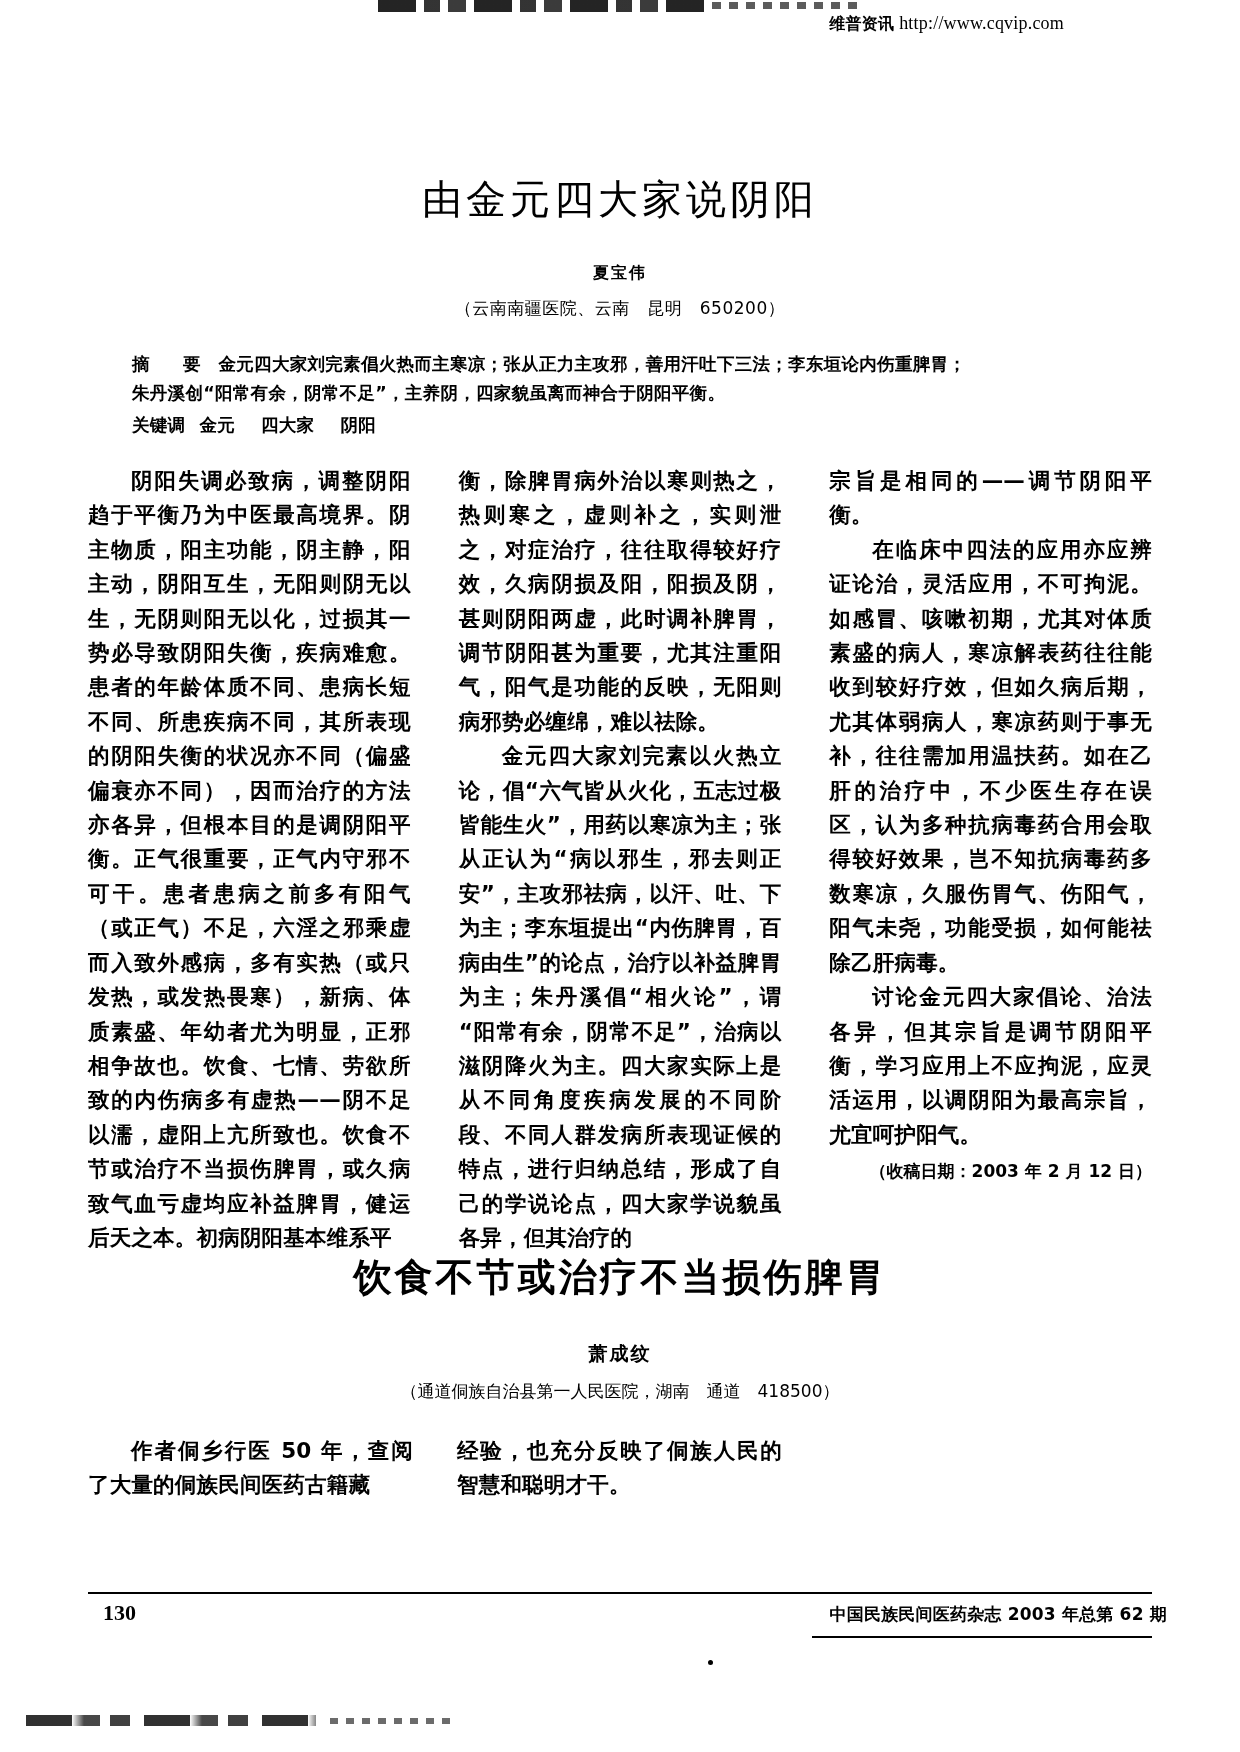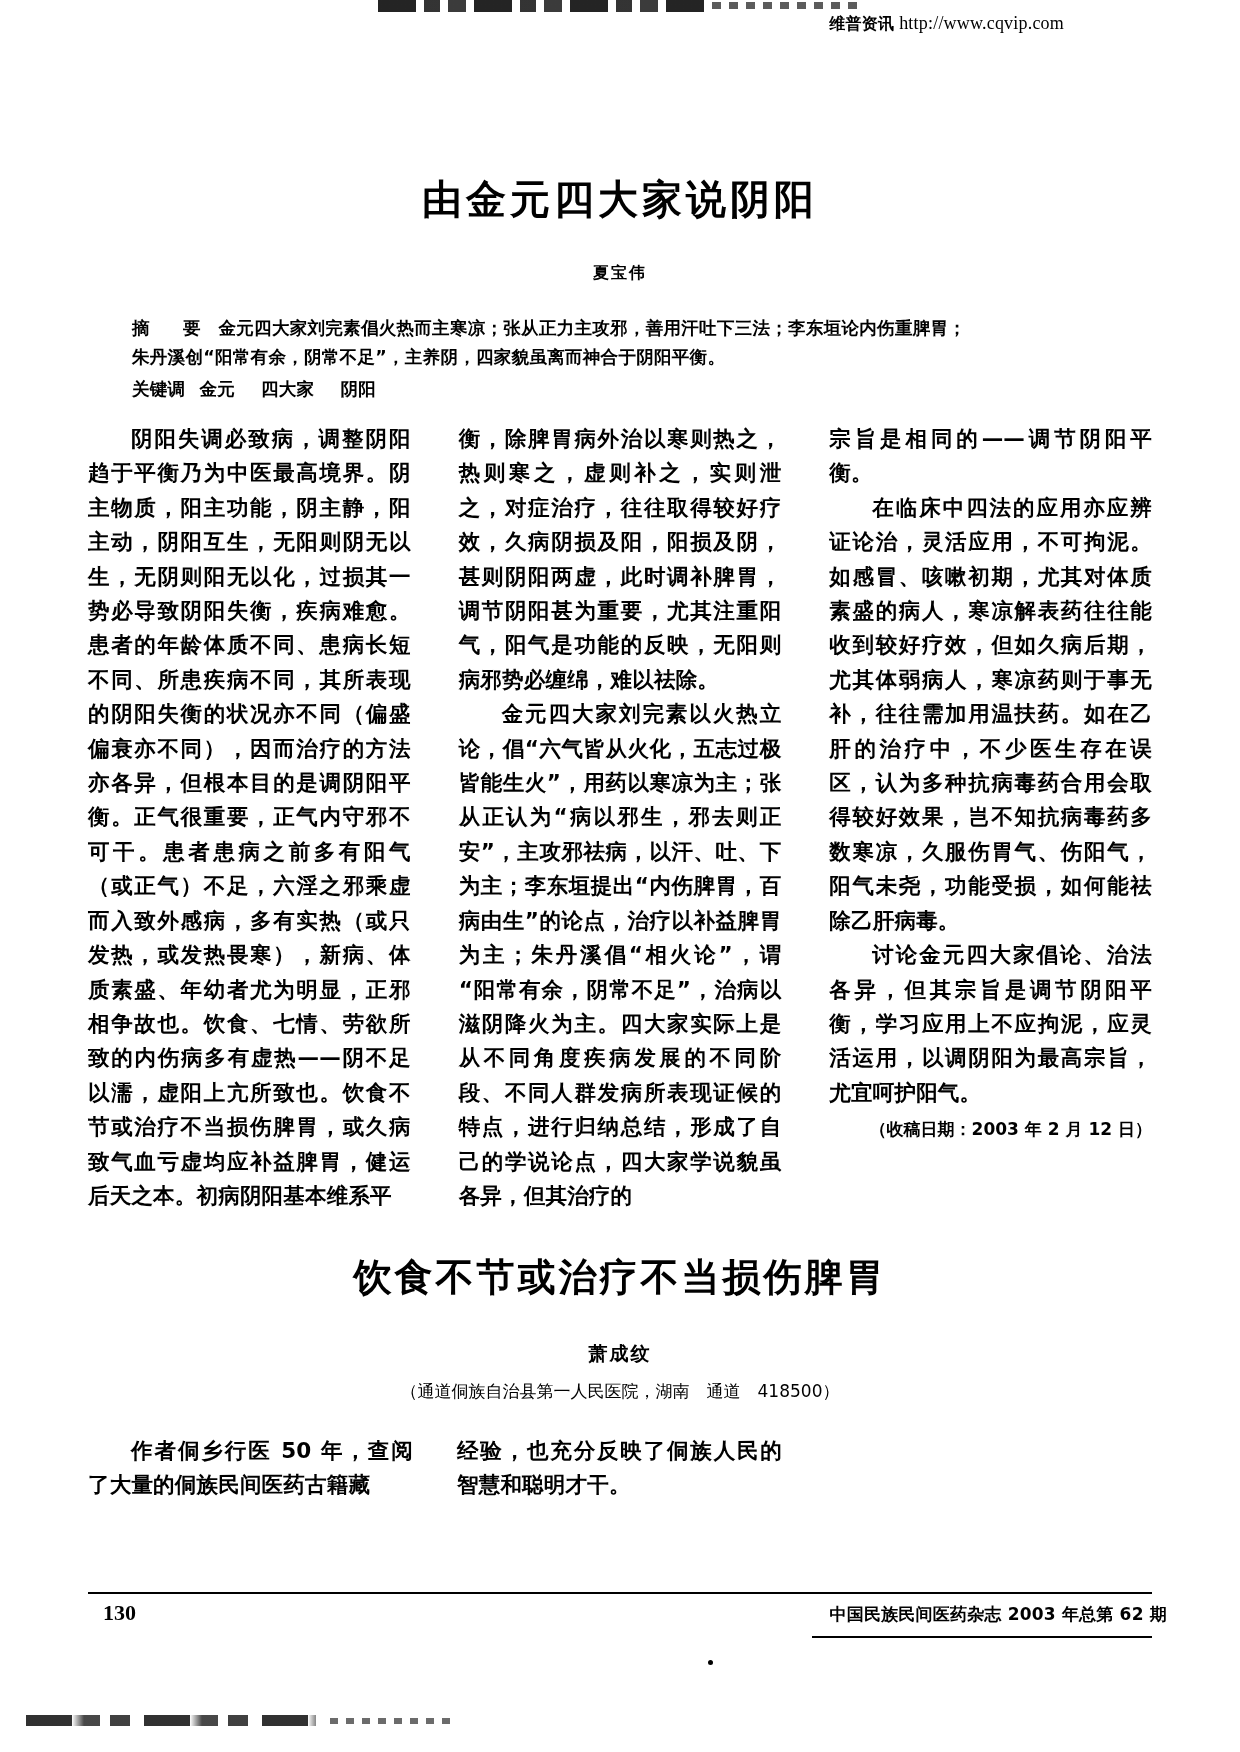--- a/index.html
+++ b/index.html
@@ -84,21 +84,21 @@
   .article {
     position: absolute;
     left: 88px;
     width: 1064px;
   }
   #article-main { top: 175px; }
 
   .art-title {
     text-align: center;
     font-size: 40px;
-    font-weight: 700;
+    font-weight: 400;
     letter-spacing: 4px;
     line-height: 1.2;
     font-family: "DejaVu Sans", "Liberation Sans", sans-serif;
   }
   .art-author {
     text-align: center;
     font-size: 16px;
     font-weight: 700;
     margin-top: 40px;
     letter-spacing: 2px;
@@ -129,21 +129,21 @@
     margin-top: 3px;
   }
   .kw-label {
     font-weight: 700;
     margin-right: 14px;
   }
   .kw-item { margin-right: 26px; }
 
   
   .cols {
-    margin-top: 18px;
+    margin-top: 24px;
     display: flex;
     gap: 48px;
   }
   .col {
     width: 325px;
     font-size: 21.5px;
     line-height: 34.4px;
     font-weight: 700;
     text-align: justify;
     text-justify: inter-character;
@@ -278,20 +278,21 @@
     <div class="scan-smudge2"></div>
     <div class="vip-line">
       <span class="vip-cn">维普资讯</span><span class="vip-url">http://www.cqvip.com</span>
     </div>
   </div>
 
   <div class="article" id="article-main">
 
     <div class="art-title">由金元四大家说阴阳</div>
     <div class="art-author">夏宝伟</div>
+    <div class="art-affil">（云南南疆医院、云南　昆明　650200）</div>
 
     <div class="abstract-block">
       <div class="abs-row">
         <span class="abs-label">摘　要</span><span>金元四大家刘完素倡火热而主寒凉；张从正力主攻邪，善用汗吐下三法；李东垣论内伤重脾胃；</span>
       </div>
       <div class="abs-cont">
         <span>朱丹溪创“阳常有余，阴常不足”，主养阴，四家貌虽离而神合于阴阳平衡。</span>
       </div>
       <div class="kw-row">
         <span class="kw-label">关键调</span><span class="kw-item">金元</span><span class="kw-item">四大家</span><span class="kw-item">阴阳</span>

